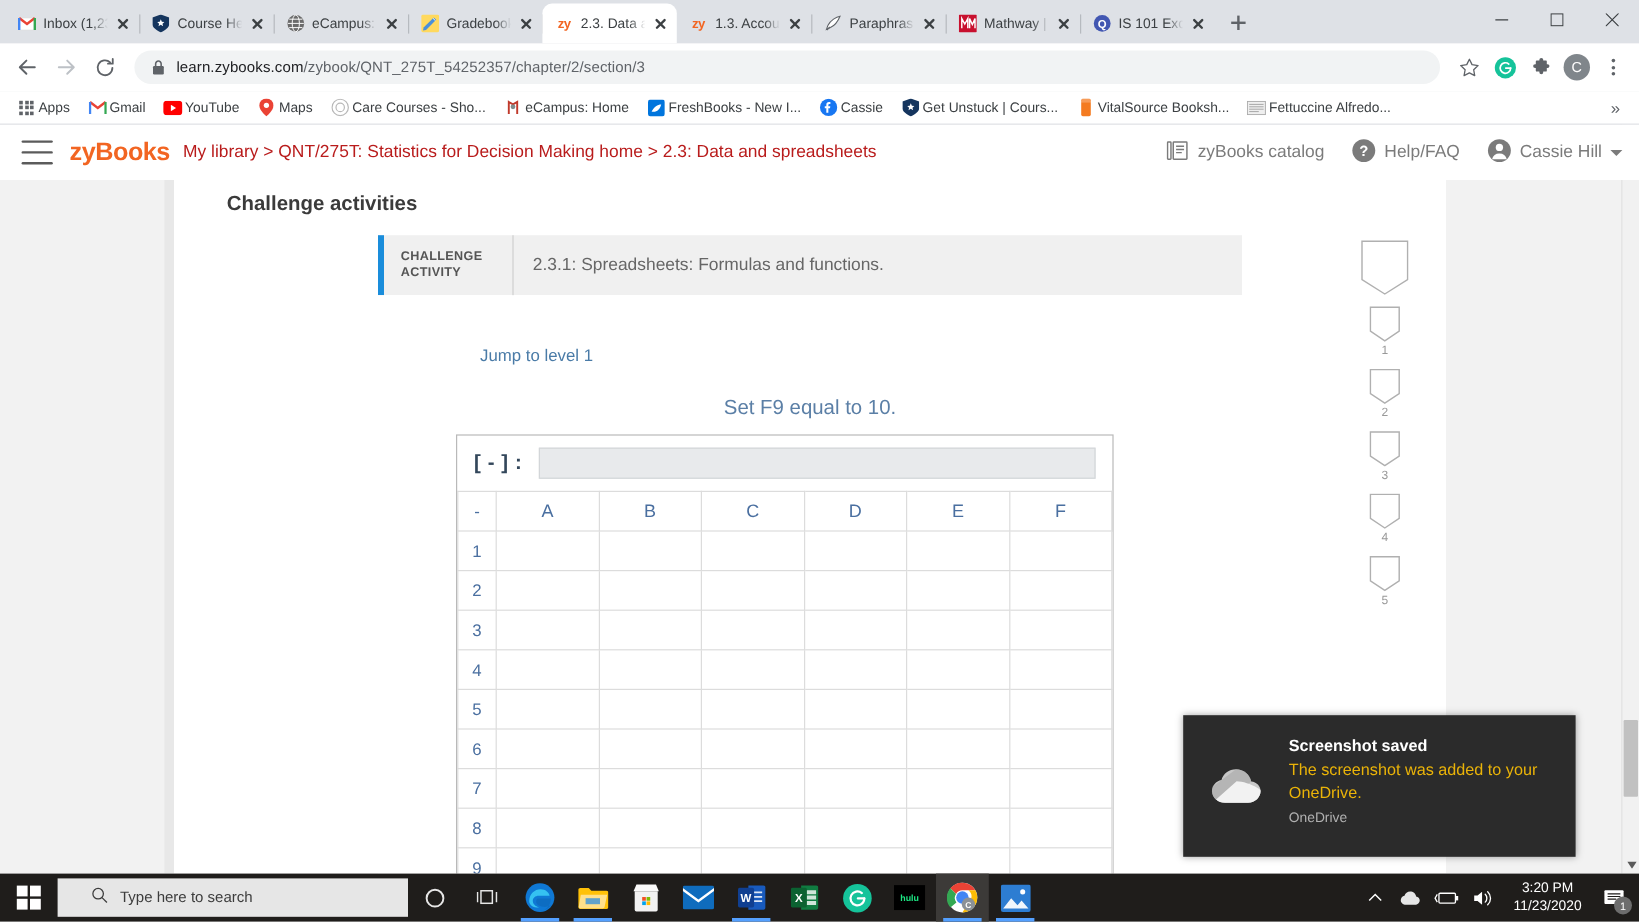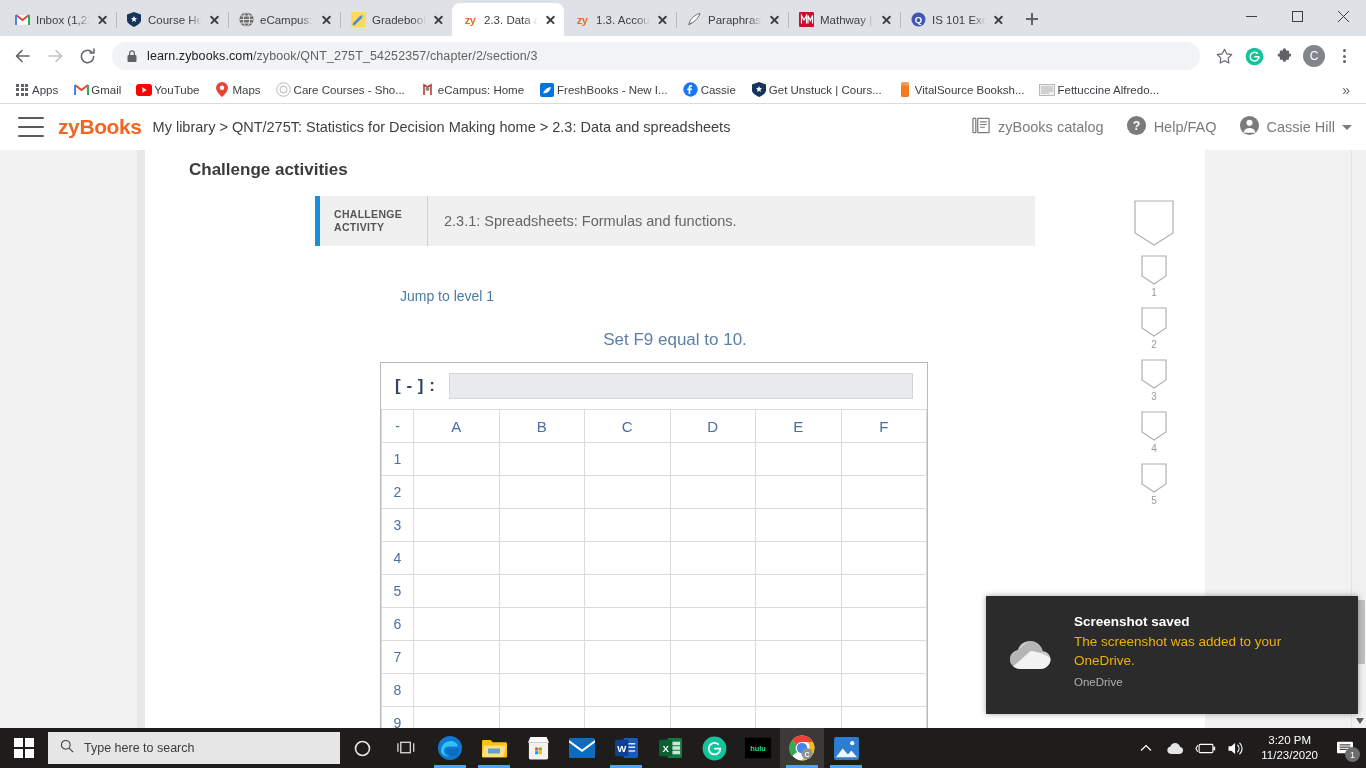--- a/index.html
+++ b/index.html
@@ -66,21 +66,21 @@
   .appsgrid i { width:3px; height:3px; background:#5f6368; display:block; }
 
   
   #page { position:absolute; left:0; top:104px; width:1366px; height:624px; background:#fff; overflow:hidden; }
 
   .zyheader { height:46px; background:#fff; display:flex; align-items:center; padding:0 14px 0 18px;
               position:relative; z-index:5; }
   .hamburger { width:26px; height:20px; display:flex; flex-direction:column; justify-content:space-between; margin-right:14px; }
   .hamburger i { height:2px; background:#5b5b5b; border-radius:1px; display:block; }
   .zylogo { font-size:21px; font-weight:bold; color:#f26522; letter-spacing:-0.4px; }
-  .crumbs { font-size:14.5px; color:#404040; margin-left:11px; white-space:nowrap; }
+  .crumbs { font-size:14.5px; color:#b91c1c; margin-left:11px; white-space:nowrap; }
   .hdr-right { margin-left:auto; display:flex; align-items:center; gap:22px; color:#7b7b7b; font-size:14.5px; }
   .hdr-item { display:flex; align-items:center; gap:7px; }
   .caret-dn { width:0; height:0; border-left:5px solid transparent; border-right:5px solid transparent; border-top:5px solid #7b7b7b; }
 
   .content-wrap { position:relative; height:578px; background:#f2f2f2; }
   .content-col { position:absolute; left:145px; top:0; width:1060px; height:578px; background:#ffffff; }
   .page-title { font-size:17px; font-weight:bold; color:#3b3b3b; padding:10px 0 0 44px; }
 
   .activity-card { position:absolute; left:170px; top:46px; width:720px; background:#fff; }
   .act-head { display:flex; align-items:stretch; background:#f0f0f0; border-left:5px solid #1a8ddb; height:50px; }
@@ -114,34 +114,34 @@
 
   
   .gutter-l { position:absolute; left:137px; top:0; width:8px; height:578px; background:#e8e8e8; }
 
   
   .pagescroll { position:absolute; right:0; top:0; width:15px; height:624px; background:#f1f1f1; border-left:1px solid #e2e2e2; }
   .ps-arrow { width:15px; height:15px; display:flex; align-items:center; justify-content:center; }
   .ps-thumb { position:absolute; right:1px; top:496px; width:12px; height:64px; background:#c1c1c1; border-radius:1px; }
 
   
-  .toast { position:absolute; left:986px; top:596px; width:372px; height:118px; background:#2b2b2b;
+  .toast { position:absolute; left:986px; top:596px; width:327px; height:118px; background:#2b2b2b;
            display:flex; padding:16px 18px; gap:14px; box-shadow:0 0 6px rgba(0,0,0,.35); z-index:20; }
   .toast-ico { width:56px; flex:0 0 56px; display:flex; align-items:center; justify-content:center; }
   .toast-txt { padding-top:2px; }
   .toast-title { color:#fff; font-size:13.5px; font-weight:bold; margin-bottom:3px; }
   .toast-body { color:#eab308; font-size:13.5px; line-height:19px; }
   .toast-app { color:#b0b0b0; font-size:11.5px; margin-top:6px; }
 
   
   #taskbar { position:absolute; left:0; top:728px; width:1366px; height:40px; background:#1f1d1b; display:flex; align-items:center; }
   .startbtn { width:48px; height:40px; display:flex; align-items:center; justify-content:center; }
   .winlogo { display:grid; grid-template-columns:9px 9px; grid-template-rows:9px 9px; gap:2px; }
   .winlogo i { background:#fff; display:block; }
-  .searchbox { width:292px; height:32px; background:#e6e6e6; display:flex; align-items:center; gap:10px; padding:0 12px; }
+  .searchbox { width:292px; height:32px; background:#e6e6e6; display:flex; align-items:center; gap:10px; padding:0 28px; }
   .searchbox .stxt { font-size:12.5px; color:#3c3c3c; }
   .tbbtn { width:44px; height:40px; display:flex; align-items:center; justify-content:center; position:relative; }
   .tbapp { width:44px; height:40px; display:flex; align-items:center; justify-content:center; position:relative; }
   .tbapp.open::after { content:''; position:absolute; bottom:0; left:6px; width:32px; height:3px; background:#54a0ff; }
   .tbapp.focus { background:#3c3a38; }
   .tray { margin-left:auto; display:flex; align-items:center; gap:0; padding-right:4px; }
   .trayico { width:30px; height:40px; display:flex; align-items:center; justify-content:center; color:#fff; }
   .clock { color:#fff; font-size:11.5px; line-height:15px; text-align:center; padding:0 10px; }
   .notif { width:34px; height:40px; display:flex; align-items:center; justify-content:center; position:relative; }
   .notif .badge { position:absolute; right:2px; bottom:6px; width:15px; height:15px; border-radius:50%;

